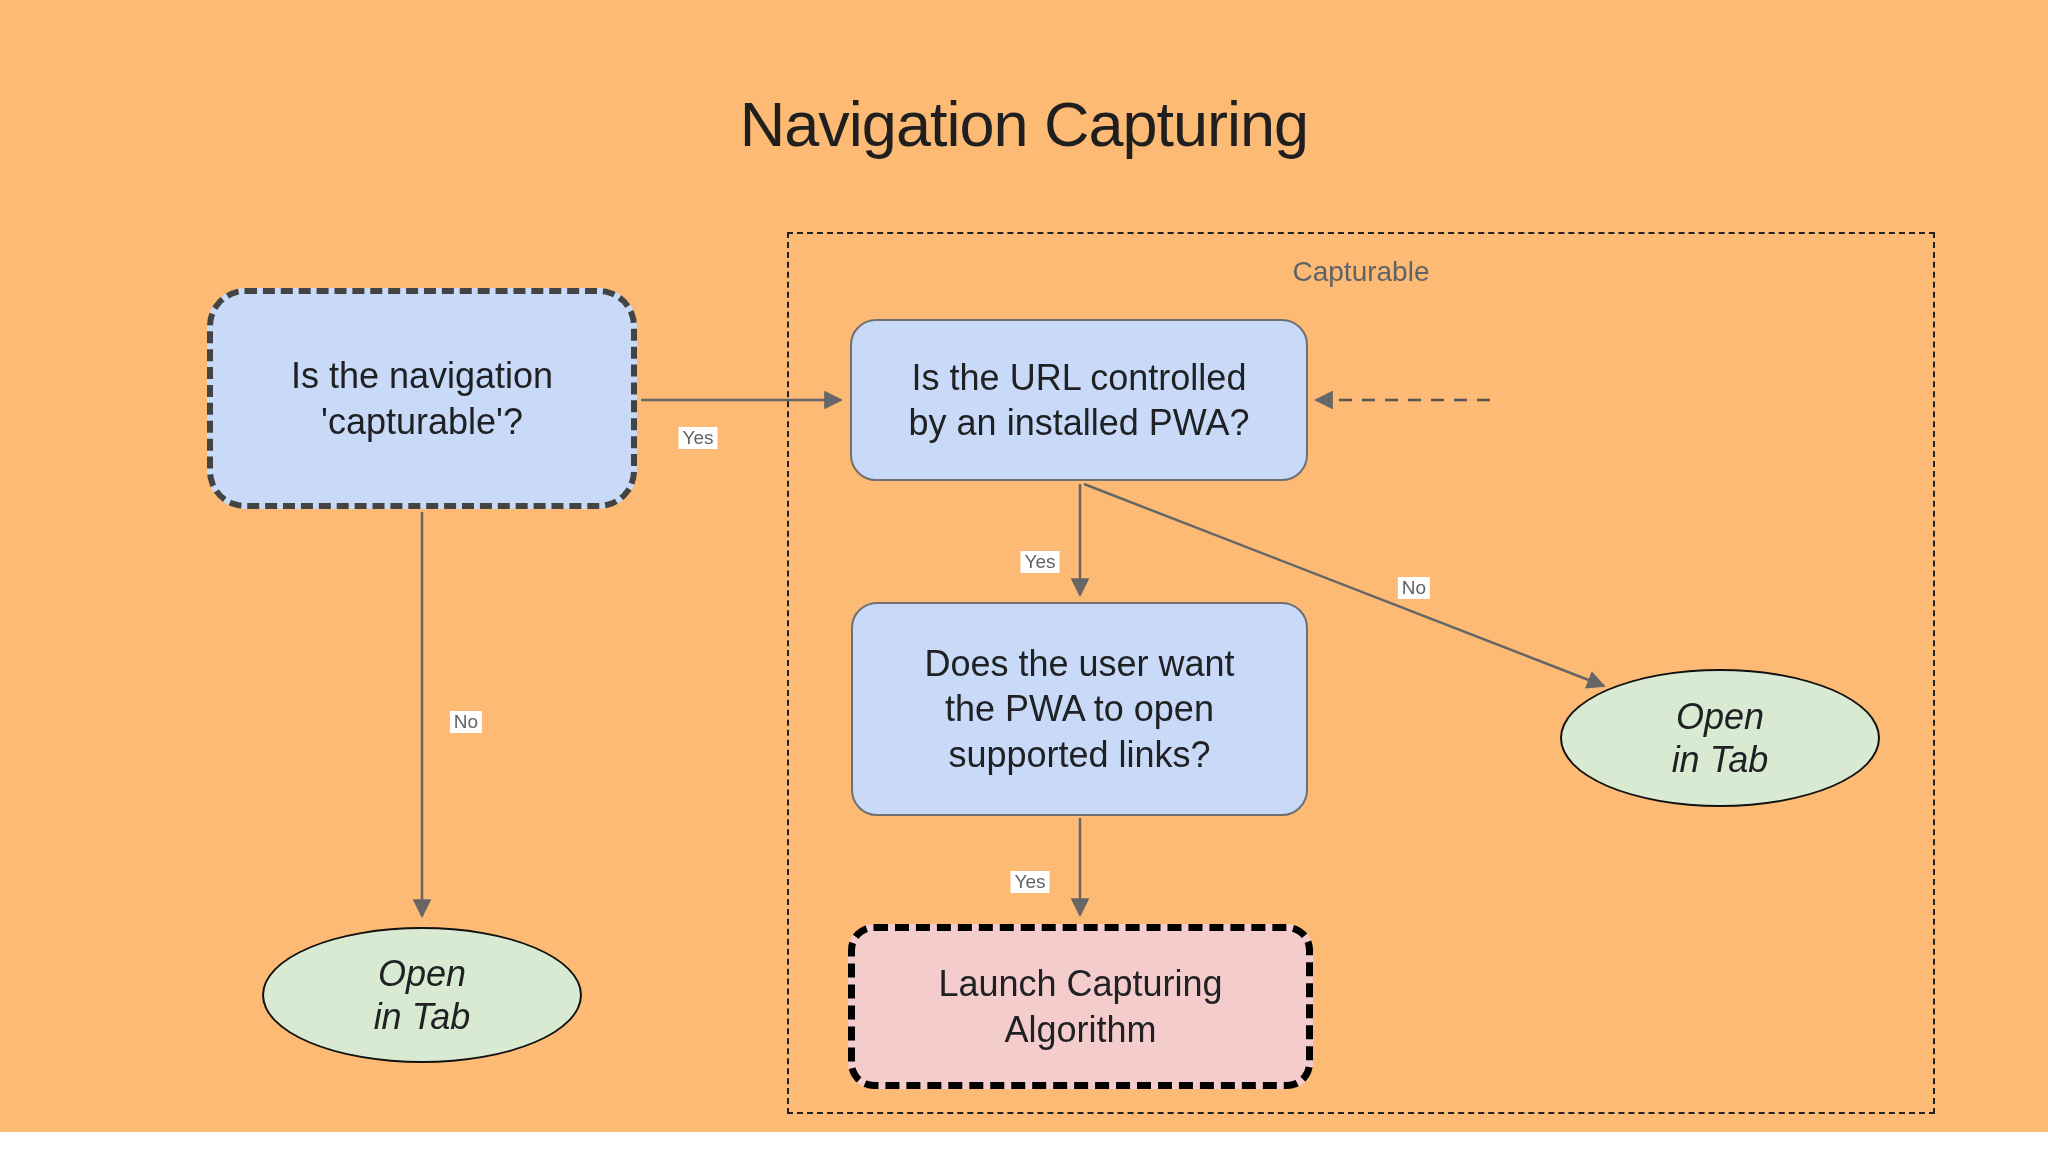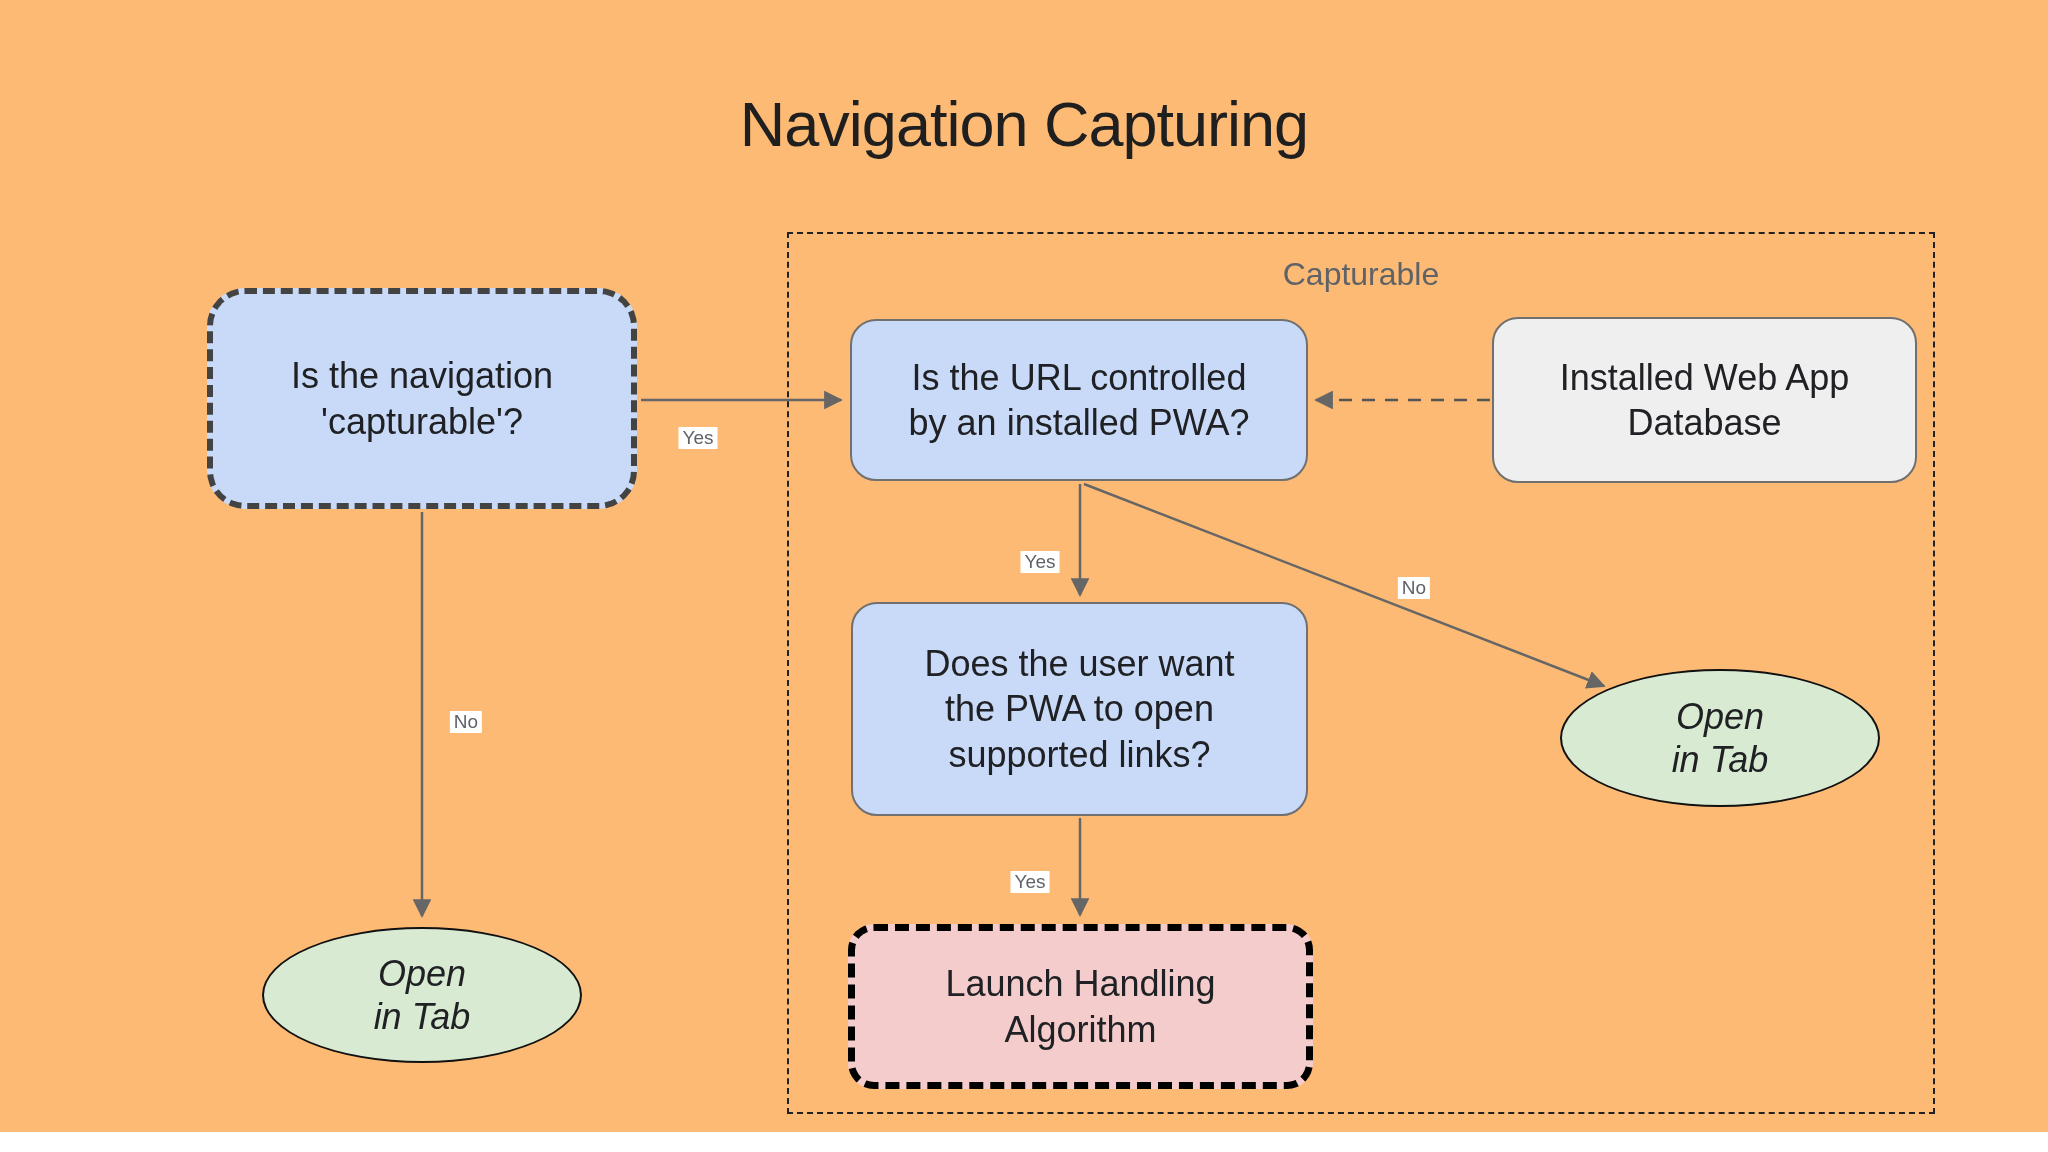--- a/index.html
+++ b/index.html
@@ -28,21 +28,21 @@
     position: absolute;
     left: 787px; top: 232px;
     width: 1148px; height: 882px;
     border: 2px dashed #222222;
     box-sizing: border-box;
   }
   .group-label {
     position: absolute;
     left: 0; top: 22px; width: 100%;
     text-align: center;
-    font-size: 32px;
+    font-size: 28px;
     color: #5f6368;
   }
   .node {
     position: absolute;
     box-sizing: border-box;
     display: flex;
     align-items: center;
     justify-content: center;
     text-align: center;
     white-space: pre-line;
@@ -122,28 +122,26 @@
   <div class="group-box">
     <div class="group-label">Capturable</div>
   </div>
 
   <div class="node node-question node-url">Is the URL controlled
 by an installed PWA?</div>
 
   <div class="node node-nav">Is the navigation
 'capturable'?</div>
 
-  <div class="node node-db">Installed Web App
-Database</div>
 
   <div class="node node-question node-user">Does the user want
 the PWA to open
 supported links?</div>
 
-  <div class="node node-launch">Launch Handling
+  <div class="node node-launch">Launch Capturing
 Algorithm</div>
 
   <div class="node node-ellipse node-tab-left">Open
 in Tab</div>
 
   <div class="node node-ellipse node-tab-right">Open
 in Tab</div>
 
   <div class="edge-label lbl-nav-yes">Yes</div>
   <div class="edge-label lbl-nav-no">No</div>

